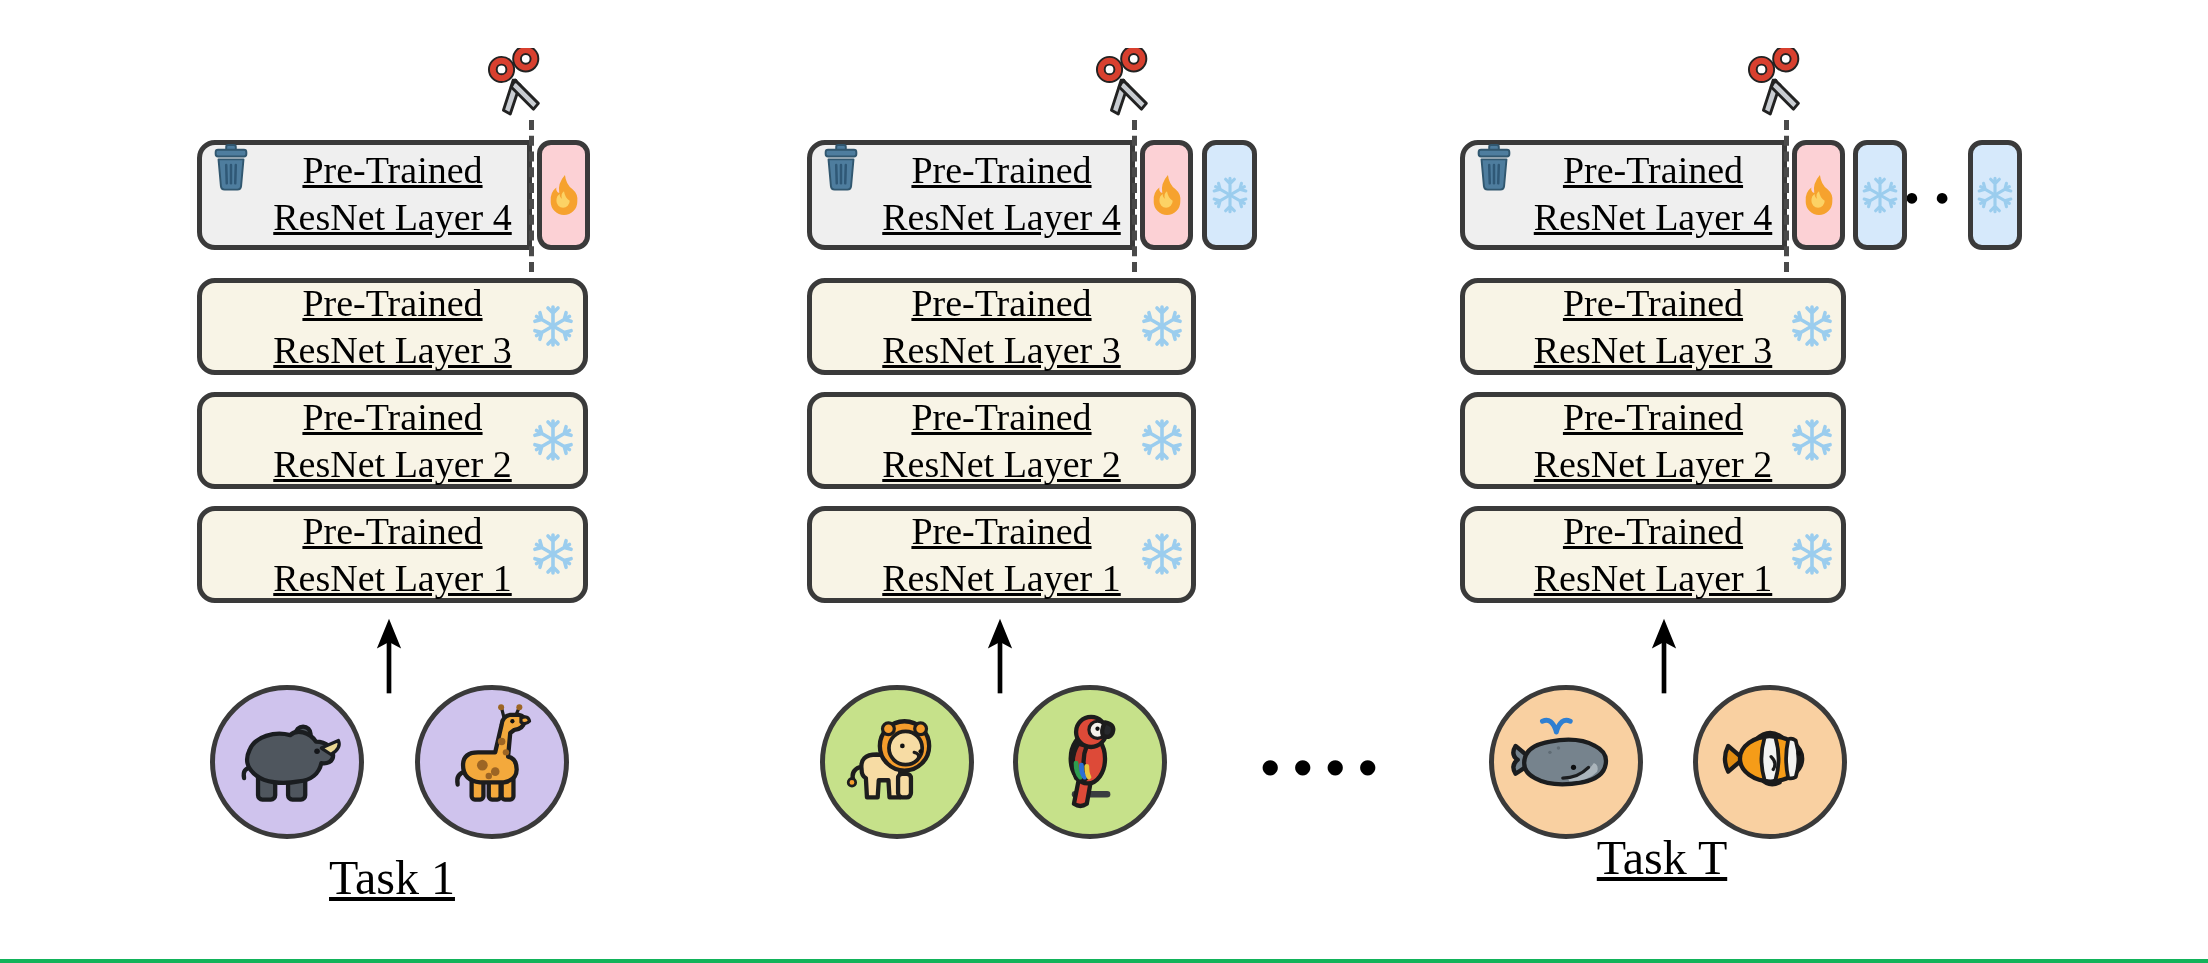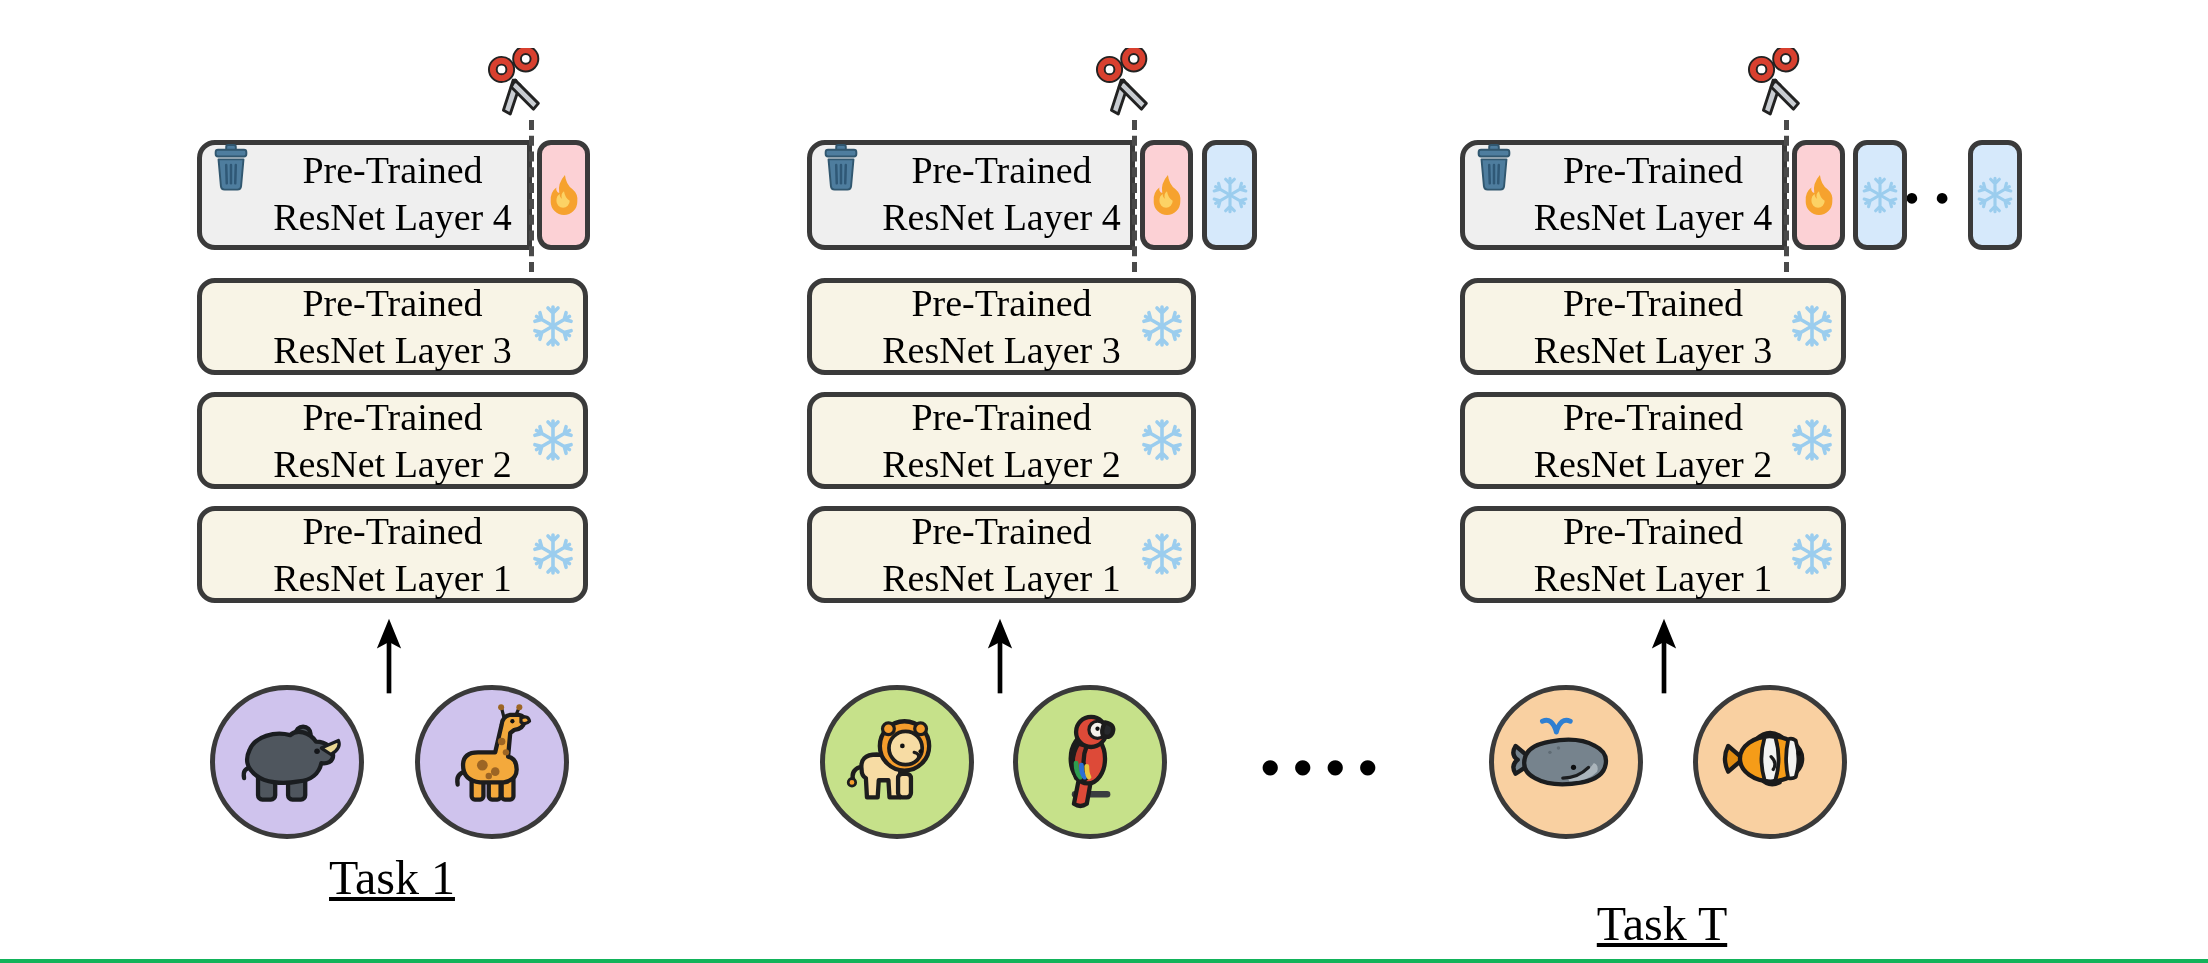--- a/index.html
+++ b/index.html
@@ -2,21 +2,21 @@
 <html><head>
 <meta charset="utf-8">
 <style>
   html,body{margin:0;padding:0;background:#ffffff;}
   #canvas{position:relative;width:2208px;height:963px;background:#ffffff;overflow:hidden;
           font-family:"Liberation Serif",serif;}
   .layerbox{position:absolute;height:97px;background:#f8f4e6;border:5px solid #3a3a3a;
             border-radius:18px;box-sizing:border-box;}
   .layer4box{position:absolute;height:110px;background:#efefef;border:5px solid #3a3a3a;
              border-radius:18px 0 0 18px;box-sizing:border-box;}
-  .boxtext{position:absolute;text-align:center;font-size:38px;line-height:47px;color:#000;z-index:3;}
+  .boxtext{position:absolute;text-align:center;font-size:38px;line-height:47px;color:#000;z-index:3;text-decoration:underline;}
   .seg{position:absolute;top:140px;height:110px;border:5px solid #3a3a3a;border-radius:14px;
        box-sizing:border-box;display:flex;align-items:center;justify-content:center;z-index:2;}
   .pink{background:#fcd1d5;}
   .blue{background:#d6e9fb;}
   .icon{position:absolute;z-index:4;}
   .dash{position:absolute;width:0;border-left:5px dashed #4a4a4a;z-index:5;}
   .scissors{position:absolute;z-index:6;}
   .arrow{position:absolute;}
   .circle{position:absolute;width:154px;height:154px;border-radius:50%;border:5px solid #3a3a3a;
           box-sizing:border-box;display:flex;align-items:center;justify-content:center;}
@@ -364,16 +364,16 @@
   <div class="circle c-pch" style="left:1489px;top:685px">
     <svg style="width:118px;height:118px">
         <use href="#sym-whale"></use>
       </svg>
   </div>
   <div class="circle c-pch" style="left:1693px;top:685px">
     <svg style="width:118px;height:118px">
         <use href="#sym-clown"></use>
       </svg>
   </div>
-  <div class="tasklabel" style="left:1532px;top:896px">Task T</div>
+  <div class="tasklabel" style="left:1532px;top:830px">Task T</div>
 
   <div class="bottombar" style="background:#12b35a"></div>
 </div>
 
 </body></html>

